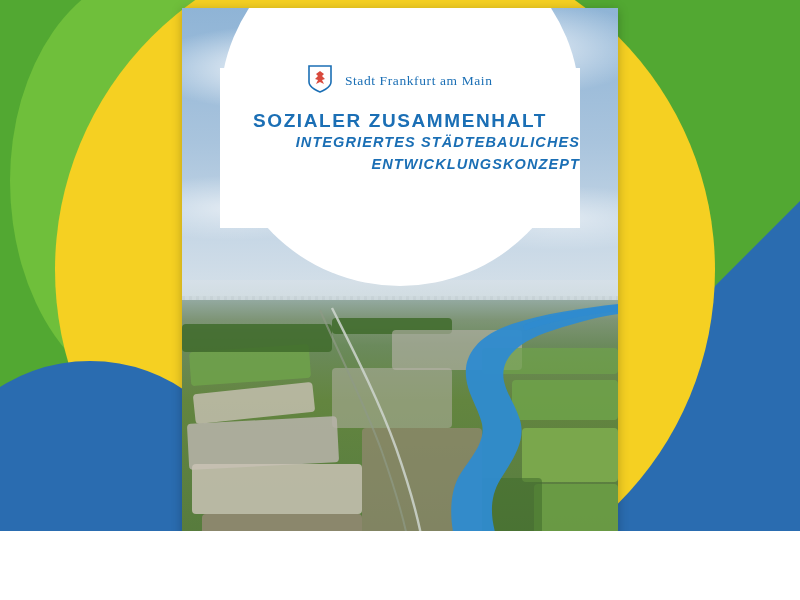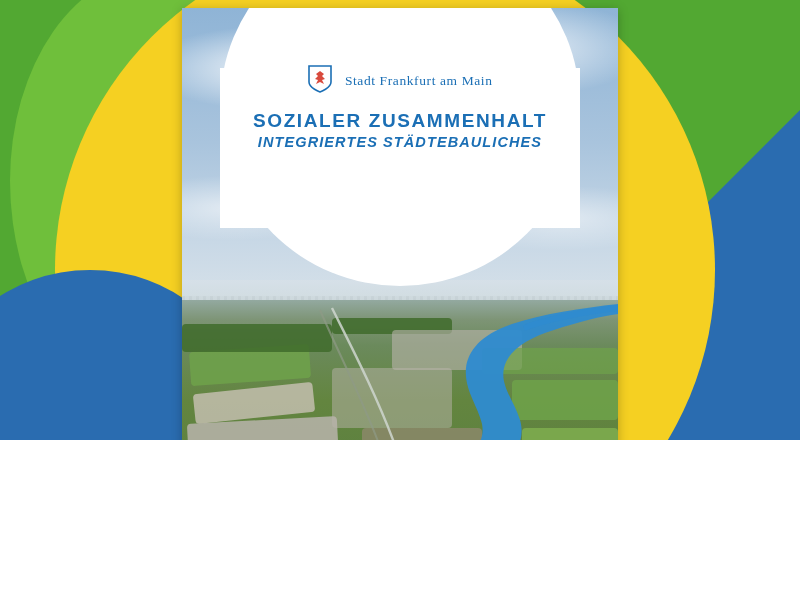--- a/index.html
+++ b/index.html
@@ -7,21 +7,21 @@
     padding: 0;
     width: 800px;
     height: 600px;
     overflow: hidden;
     font-family: "Liberation Sans", sans-serif;
   }
 
   #stage {
     position: relative;
     width: 800px;
-    height: 440px;
+    height: 531px;
     background: #bef264;
     overflow: hidden;
   }
 
   
   .bg-green {
     position: absolute;
     left: 0; top: 0;
     width: 800px; height: 600px;
     background: #52a832;
@@ -195,20 +195,21 @@
     color: #1b6fb5;
     margin: 2px 0 10px 0;
   }
   .subtitle {
     font-size: 14.5px;
     font-style: italic;
     font-weight: bold;
     letter-spacing: 1.1px;
     line-height: 1.5;
     color: #1b6fb5;
+    text-align: right;
   }
 
   
   .logo-strip {
     position: absolute;
     left: 0;
     bottom: 0;
     width: 436px;
     height: 40px;
     background: #ffffff;
@@ -293,20 +294,21 @@
             <svg width="26" height="30" viewBox="0 0 26 30">
               <path d="M2 2 H24 V18 C24 24 13 28 13 28 C13 28 2 24 2 18 Z" fill="#ffffff" stroke="#1b6fb5" stroke-width="1.6"></path>
               <path d="M13 7 L9 10 L11 12 L8 15 L11 16 L9 20 L13 18 L17 20 L15 16 L18 15 L15 12 L17 10 Z" fill="#d94a3d"></path>
             </svg>
           </span>
           <span class="crest-text">Stadt Frankfurt am Main</span>
         </div>
         <div class="kicker">SOZIALER ZUSAMMENHALT</div>
         <div class="subtitle">
           <div>INTEGRIERTES STÄDTEBAULICHES</div>
+          <div>ENTWICKLUNGSKONZEPT</div>
         </div>
       </div>
     </div>
 
     <div class="logo-strip">
 
       <div class="logo">
         <span class="logo-mark">
           <svg width="20" height="20" viewBox="0 0 20 20">
             <path d="M1 19 V9 L5 5 L9 9 V19 Z" fill="#c0392b"></path>

